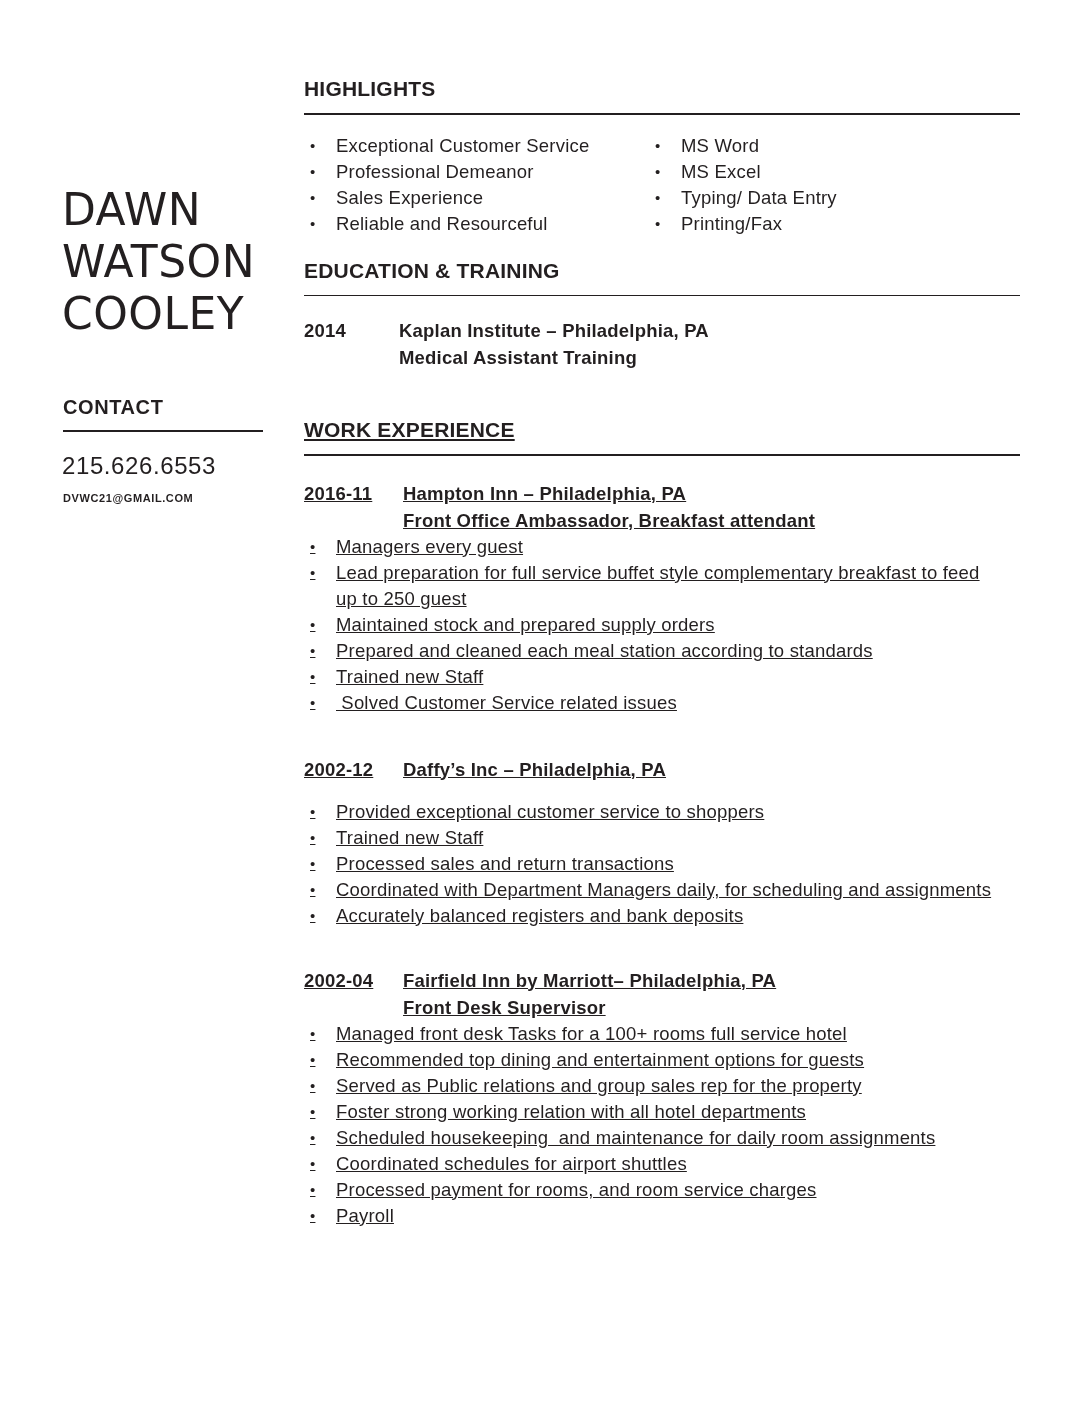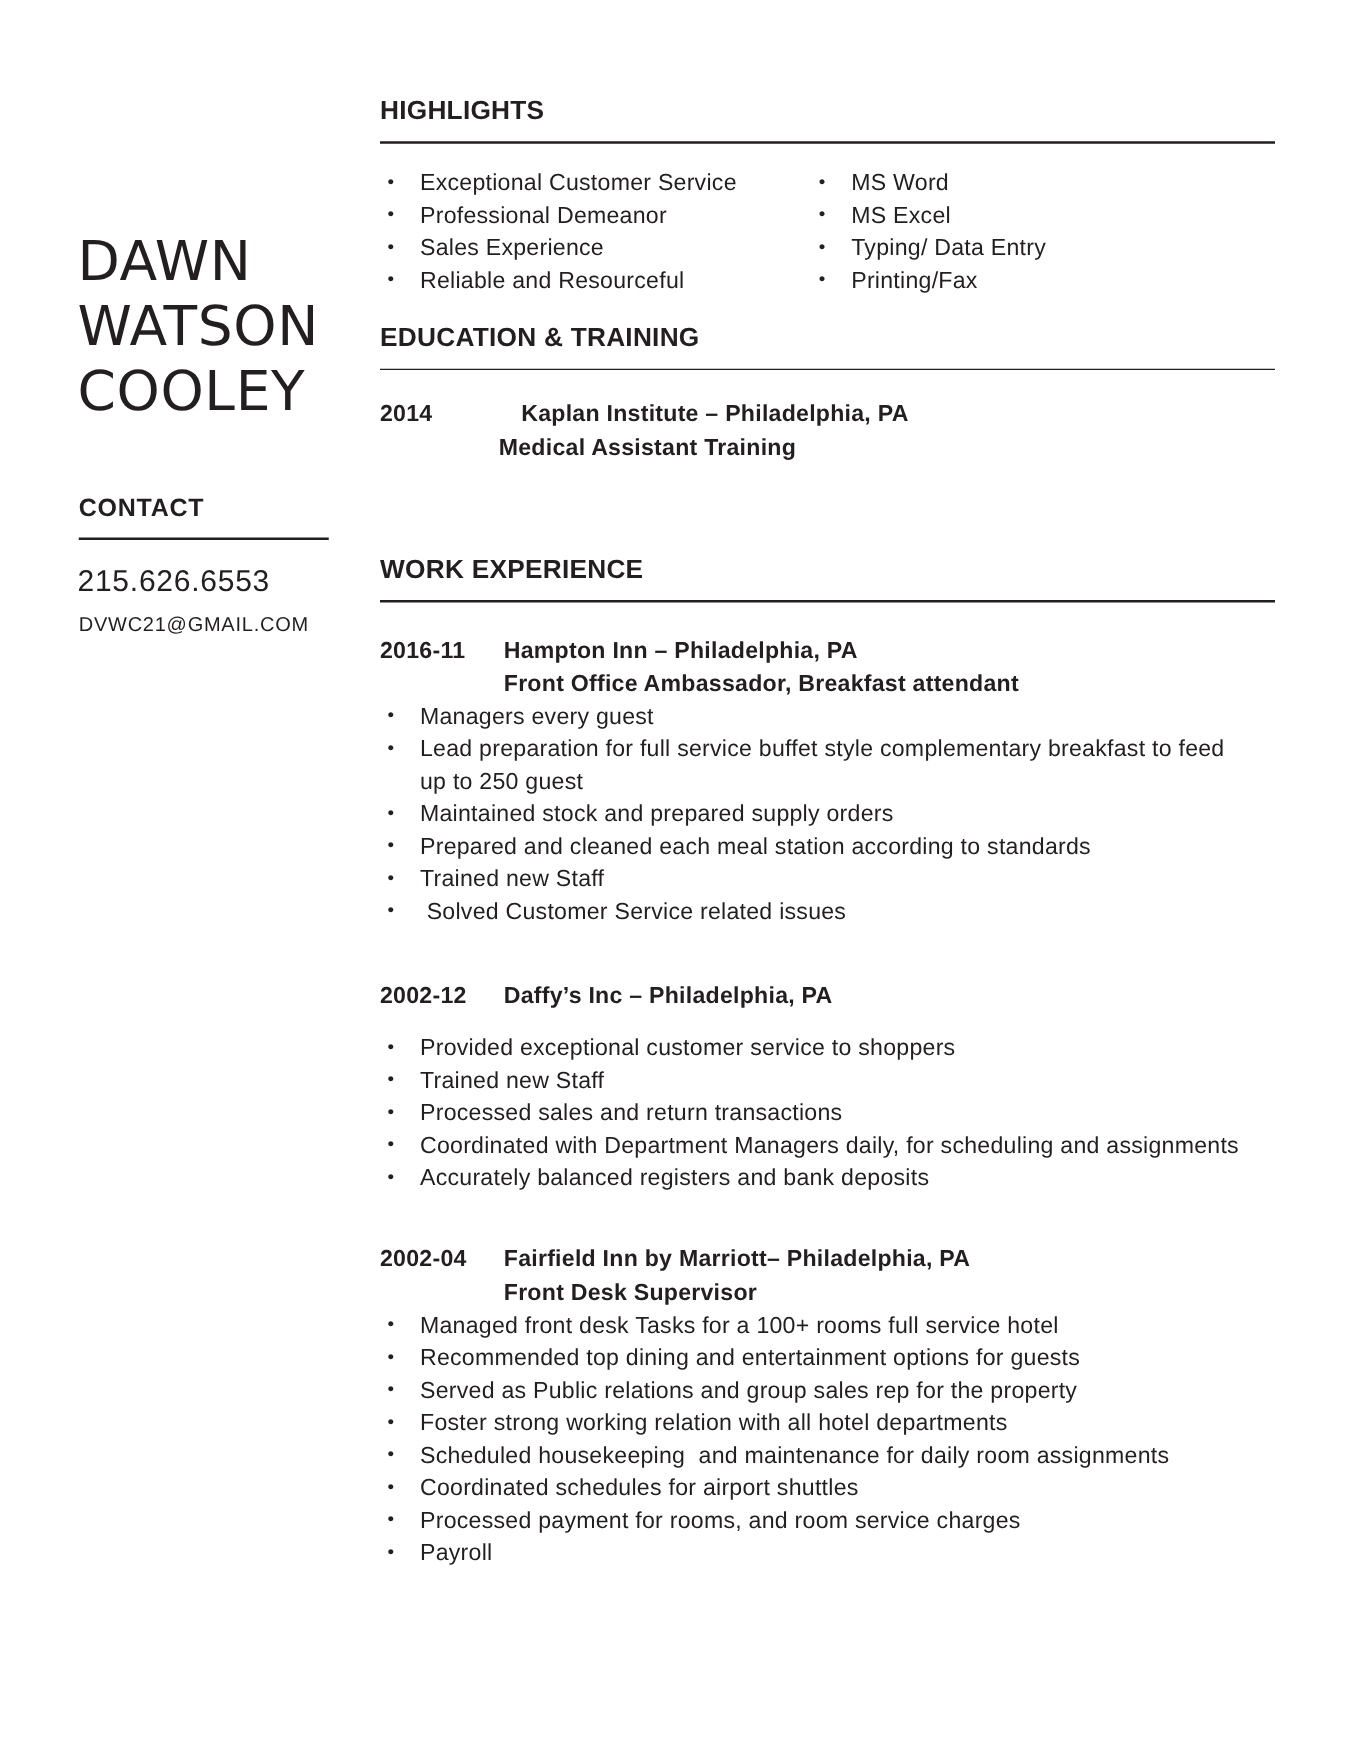--- a/index.html
+++ b/index.html
@@ -49,22 +49,22 @@
     left: 62px;
     top: 452px;
     font-size: 24px;
     font-weight: normal;
     letter-spacing: 0.6px;
   }
   .contact-email {
     position: absolute;
     left: 63px;
     top: 492px;
-    font-size: 16px;
-    font-weight: normal;
+    font-size: 11px;
+    font-weight: bold;
     letter-spacing: 0.6px;
   }
 
   
   .main {
     position: absolute;
     left: 304px;
     top: 0;
     width: 716px;
   }
@@ -74,21 +74,21 @@
     letter-spacing: 0.2px;
     line-height: 22px;
   }
   .section-rule {
     height: 1.5px;
     background: #231f20;
     margin-top: 13px;
   }
   .sec-highlights { margin-top: 78px; }
   .sec-education  { margin-top: 23px; }
-  .sec-work       { margin-top: 74px; }
+  .sec-work       { margin-top: 48px; text-decoration: underline; }
 
   
   ul.bullets {
     list-style: none;
     margin: 0;
     padding: 0;
     font-size: 18.5px;
     letter-spacing: 0.2px;
   }
   ul.bullets li {
@@ -120,21 +120,21 @@
   .entry-head {
     display: flex;
     font-weight: bold;
     font-size: 18.5px;
     line-height: 27px;
     letter-spacing: 0.2px;
   }
   .entry-head .years { flex: none; width: 95px; }
   .entry-head .titles { flex: 1; }
   .edu-entry { margin-top: 21px; justify-content: space-between; }
-  .edu-entry .line1 { margin-left: 18px; }
+  .edu-entry .line1 { }
   .job { margin-top: 0; }
   .job .entry-head .years { width: 99px; }
   .job-bullets { margin-top: 14px; }
   .job2 { margin-top: 40px; }
   .job3 { margin-top: 38px; }
   .job2 .job-bullets { margin-top: 16px; }
 </style>
 </head>
 <body>
 

